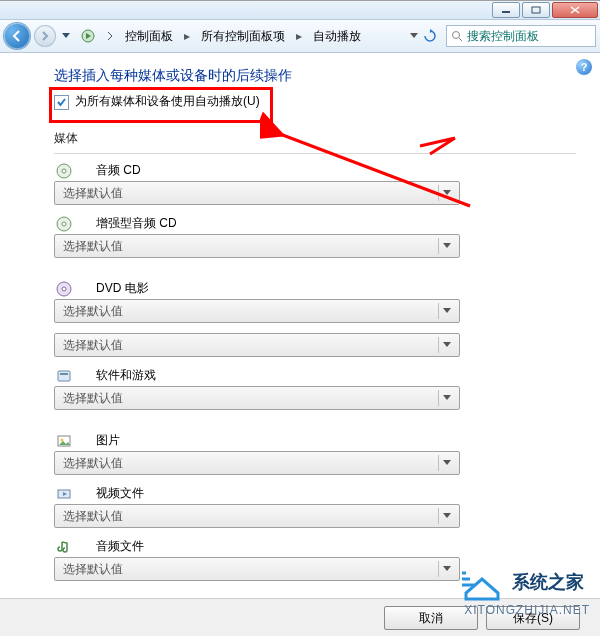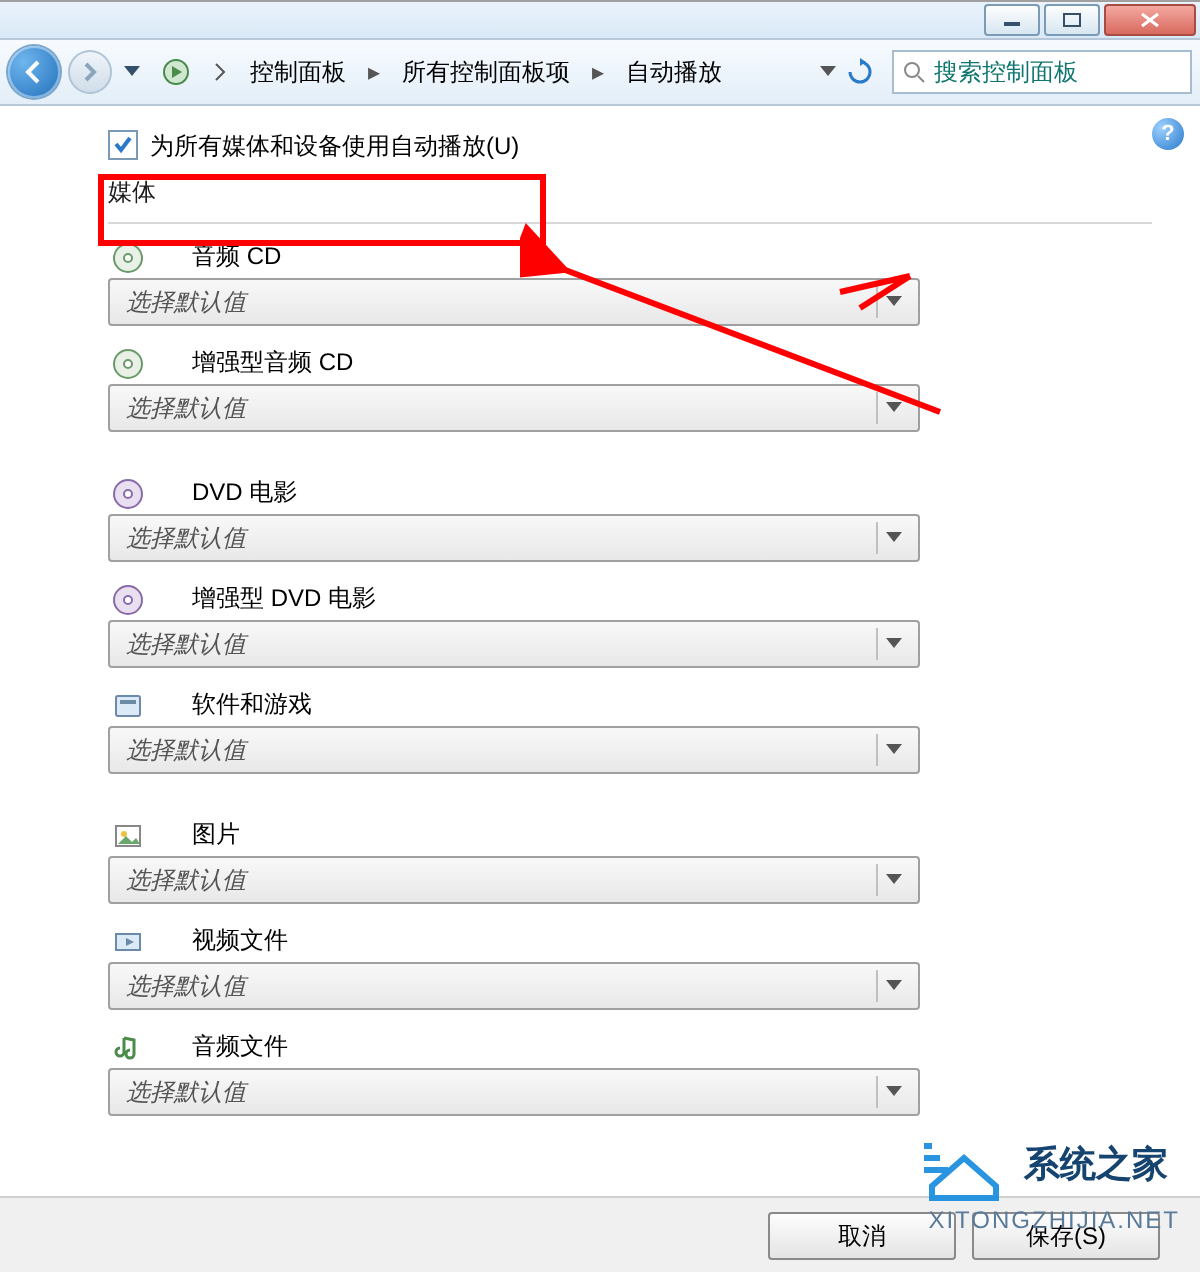--- a/index.html
+++ b/index.html
@@ -18,27 +18,27 @@
   .folder-ic{width:18px;height:16px;margin:0 4px}
   .bc{display:flex;align-items:center;flex:1;gap:2px}
   .bc-seg{padding:2px 6px;border:1px solid transparent;border-radius:2px}
   .bc-arr{width:10px;text-align:center;color:#555}
   .refresh-area{display:flex;align-items:center;gap:4px;padding-right:4px}
   .searchbox{width:140px;height:20px;border:1px solid #a9bdd0;background:#fff;display:flex;align-items:center;padding:0 4px;color:#0f766e}
   .searchbox svg{margin-right:4px}
   
   .content{position:absolute;top:52px;left:0;right:0;bottom:40px;overflow:hidden;padding:12px 24px 0 54px}
   .page-title{color:#003399;font-size:14px;margin:2px 0 8px}
-  .chk-row{display:flex;align-items:flex-start;gap:6px;margin-bottom:6px}
+  .chk-row{display:flex;align-items:flex-end;gap:6px;margin-bottom:20px}
   .chk{width:13px;height:13px;border:1px solid #7a9ab5;background:#fff;display:flex;align-items:center;justify-content:center}
   .section-label{color:#1a1a1a;margin:6px 0 2px;font-size:12px}
   .media-group{margin-bottom:10px}
   .media-head{display:flex;align-items:center;gap:24px;margin:2px 0 2px 2px}
   .ic{width:16px;height:16px;flex:0 0 16px}
-  .combo{height:22px;border:1px solid #a0a0a0;background:linear-gradient(#f8f8f8,#e8e8e8);display:flex;align-items:center;justify-content:space-between;padding:0 4px 0 8px;color:#555;font-style:italic;width:392px;border-radius:2px}
+  .combo{height:22px;border:1px solid #a0a0a0;background:linear-gradient(#f8f8f8,#e8e8e8);display:flex;align-items:center;justify-content:space-between;padding:0 4px 0 8px;color:#555;width:392px;border-radius:2px}
   .combo .arr{width:16px;height:16px;border-left:1px solid #c0c0c0;display:flex;align-items:center;justify-content:center}
   .hr{border:none;border-top:1px solid #d8d8d8;margin:6px 0 8px}
   
   .redbox{position:absolute;border:3px solid #ff0000;pointer-events:none}
   
   .redarrow{position:absolute;pointer-events:none}
   
   .footer{position:absolute;left:0;right:0;bottom:0;height:38px;border-top:1px solid #d0d0d0;background:#f0f0f0;display:flex;align-items:center;justify-content:flex-end;gap:8px;padding-right:20px}
   .btn{min-width:72px;height:22px;border:1px solid #8a8a8a;background:linear-gradient(#fdfdfd,#e4e4e4);border-radius:2px;display:flex;align-items:center;justify-content:center;padding:0 10px}
   
@@ -119,20 +119,21 @@
         </svg>
       <span>搜索控制面板</span>
     </div>
   </div>
 
   <div class="help">
       <div>?</div>
     </div>
 
   <div class="content">
+    <div class="page-title">选择插入每种媒体或设备时的后续操作</div>
 
     <div class="chk-row">
       <div class="chk">
         <svg width="11" height="11">
             <path d="M2 5 L4.5 8 L9 2" fill="none" stroke="#2a7acc" stroke-width="2"></path>
           </svg>
       </div>
       <span>为所有媒体和设备使用自动播放(U)</span>
     </div>
 
@@ -185,27 +186,20 @@
           <div class="combo">
             <span>选择默认值</span>
             <span class="arr">
               <svg width="8" height="6">
                 <path d="M0 0 L8 0 L4 5 Z" fill="#555"></path>
               </svg>
             </span>
           </div>
         </div>
         <div class="media-group">
-          <div class="media-head">
-            <span class="ic"><svg viewBox="0 0 16 16">
-                <circle cx="8" cy="8" r="7" fill="#e8e0f0" stroke="#8a6aa8"></circle>
-                <circle cx="8" cy="8" r="2" fill="#fff" stroke="#8a6aa8"></circle>
-              </svg></span>
-            <span>增强型 DVD 电影</span>
-          </div>
           <div class="combo">
             <span>选择默认值</span>
             <span class="arr">
               <svg width="8" height="6">
                 <path d="M0 0 L8 0 L4 5 Z" fill="#555"></path>
               </svg>
             </span>
           </div>
         </div>
         <div class="media-group" style="">

